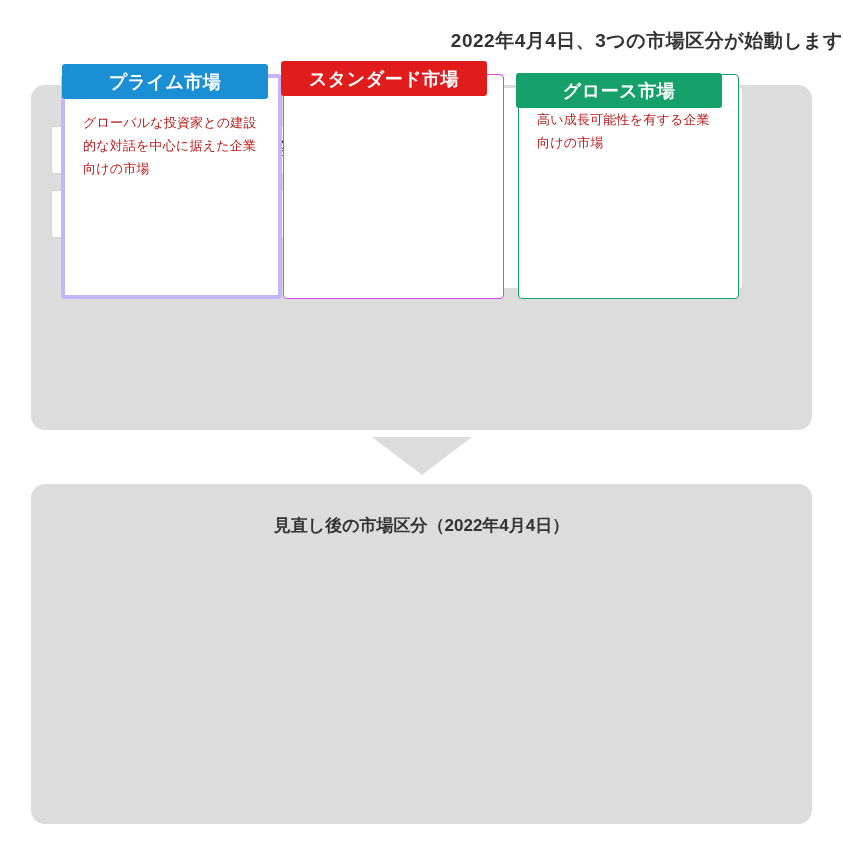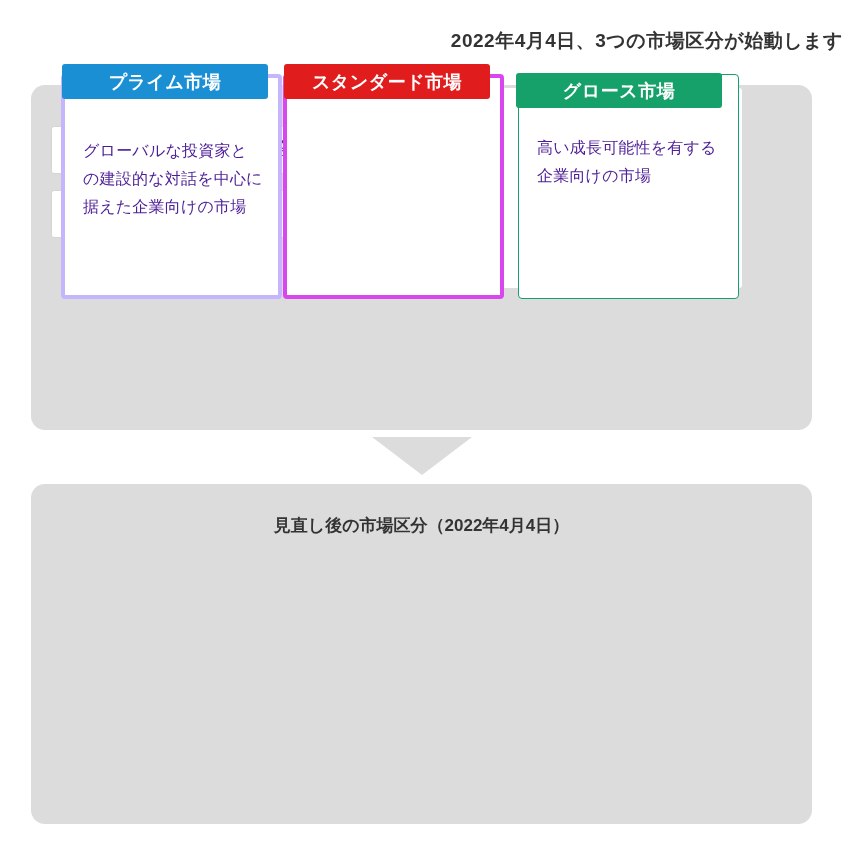--- a/index.html
+++ b/index.html
@@ -153,21 +153,21 @@
   .market-card {
     position: absolute;
     top: 74px;
     width: 221px;
     height: 225px;
     background: #ffffff;
     border-radius: 4px;
     box-sizing: border-box;
   }
   .card-prime    { left: 48px;  border: 4px solid #c4b5fd; margin-left: 13px; }
-  .card-standard { left: 283px; border: 4px solid #d946ef; text-decoration: underline; }
+  .card-standard { left: 283px; border: 1px solid #d946ef; text-decoration: underline; }
   .card-growth   { left: 518px; border: 1px solid #16a06a; }
 
   .card-header {
     position: absolute;
     left: -3px;
     top: -14px;
     width: 206px;
     height: 35px;
     border-radius: 3px;
     color: #ffffff;
@@ -178,25 +178,25 @@
     justify-content: center;
     letter-spacing: 0.5px;
   }
   .hdr-prime    { background: #1b8fd4; }
   .hdr-standard { background: #e01c1c; }
   .hdr-growth   { background: #16a06a; margin-top: 12px; }
 
   .card-body {
     position: absolute;
     left: 18px;
-    top: 59px;
+    top: 34px;
     width: 180px;
-    font-size: 16px;
+    font-size: 13px;
     line-height: 1.75;
-    color: #4c1d95;
+    color: #b91c1c;
     letter-spacing: 0.2px;
   }
 </style>
 </head>
 <body>
 
 <div class="page">
 
   <div class="headline">2022年4月4日、3つの市場区分が始動します</div>
 

